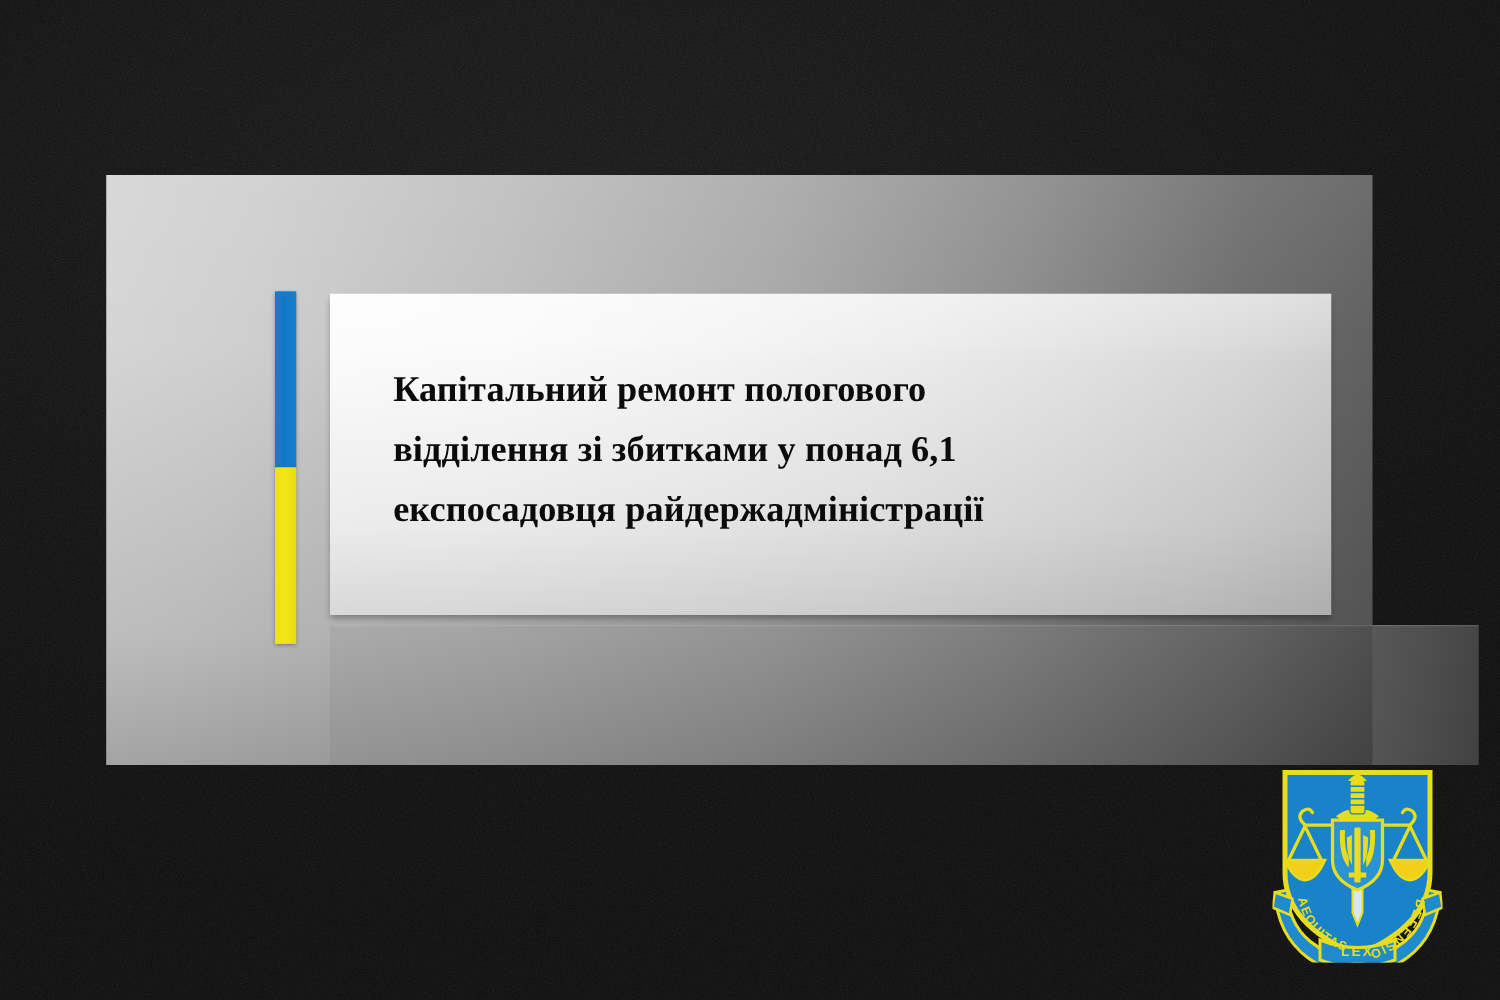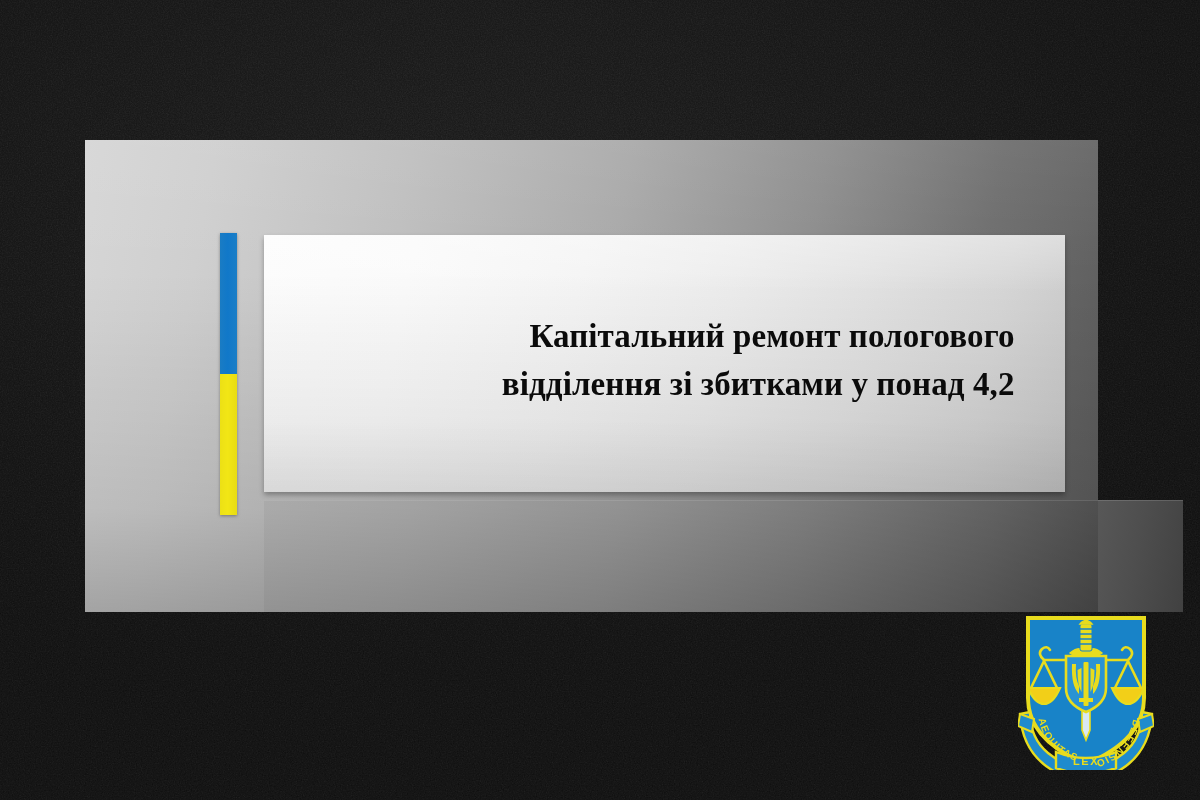--- a/index.html
+++ b/index.html
@@ -111,24 +111,24 @@
         rgba(0,0,0,0) 72%,
         rgba(0,0,0,.05) 100%);
     pointer-events: none;
   }
 
   #headline {
     position: relative;
     z-index: 2;
     margin: 0;
     width: 700px;
-    text-align: right;
+    text-align: left;
     font-family: "Liberation Serif", "DejaVu Serif", serif;
     font-weight: 700;
-    font-size: 33px;
+    font-size: 29px;
     line-height: 48px;
     color: #0b0b0b;
     letter-spacing: .1px;
     padding-bottom: 8px;
   }
   #headline .line { display: block; white-space: nowrap; }
 
   
   #flag-bar {
     position: absolute;
@@ -173,21 +173,22 @@
     <rect width="1200" height="800" filter="url(#grainFilter)"></rect>
   </svg>
 
   <div id="slab">
 
     <div id="lower-panel"></div>
 
     <div id="headline-card">
       <h1 id="headline">
         <span class="line">Капітальний ремонт пологового</span>
-        <span class="line">відділення зі збитками у понад 4,2</span>
+        <span class="line">відділення зі збитками у понад 6,1</span>
+        <span class="line">експосадовця райдержадміністрації</span>
       </h1>
     </div>
   </div>
 
   <div id="flag-bar">
     <div class="flag-blue"></div>
     <div class="flag-yellow"></div>
   </div>
 
   <div id="emblem">

